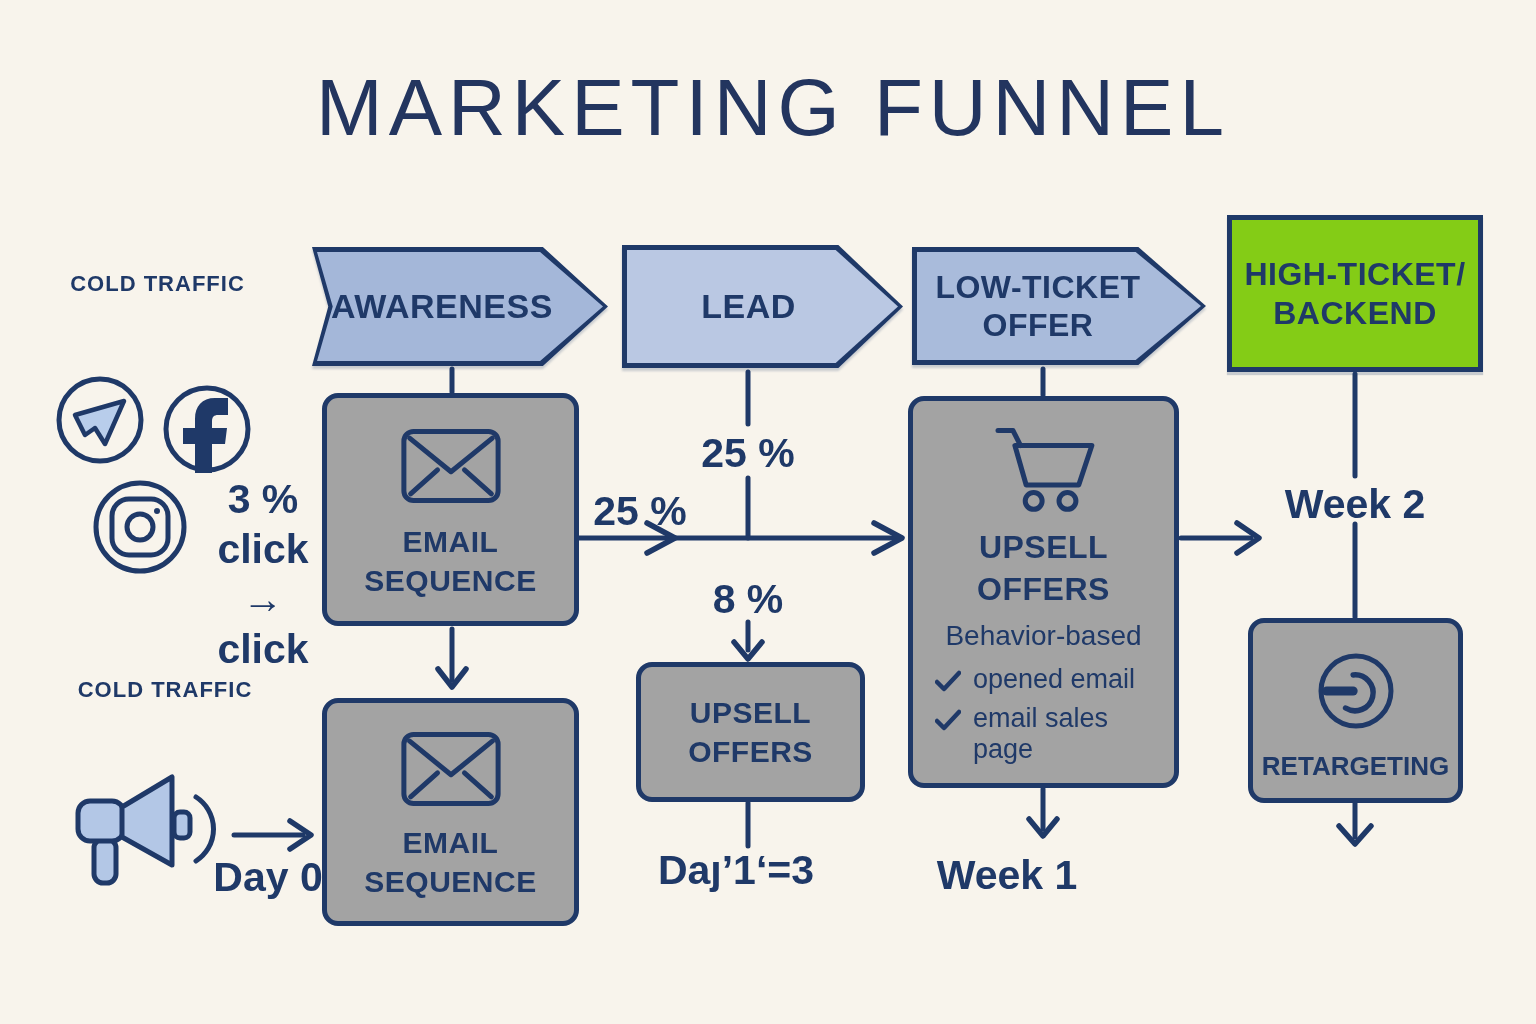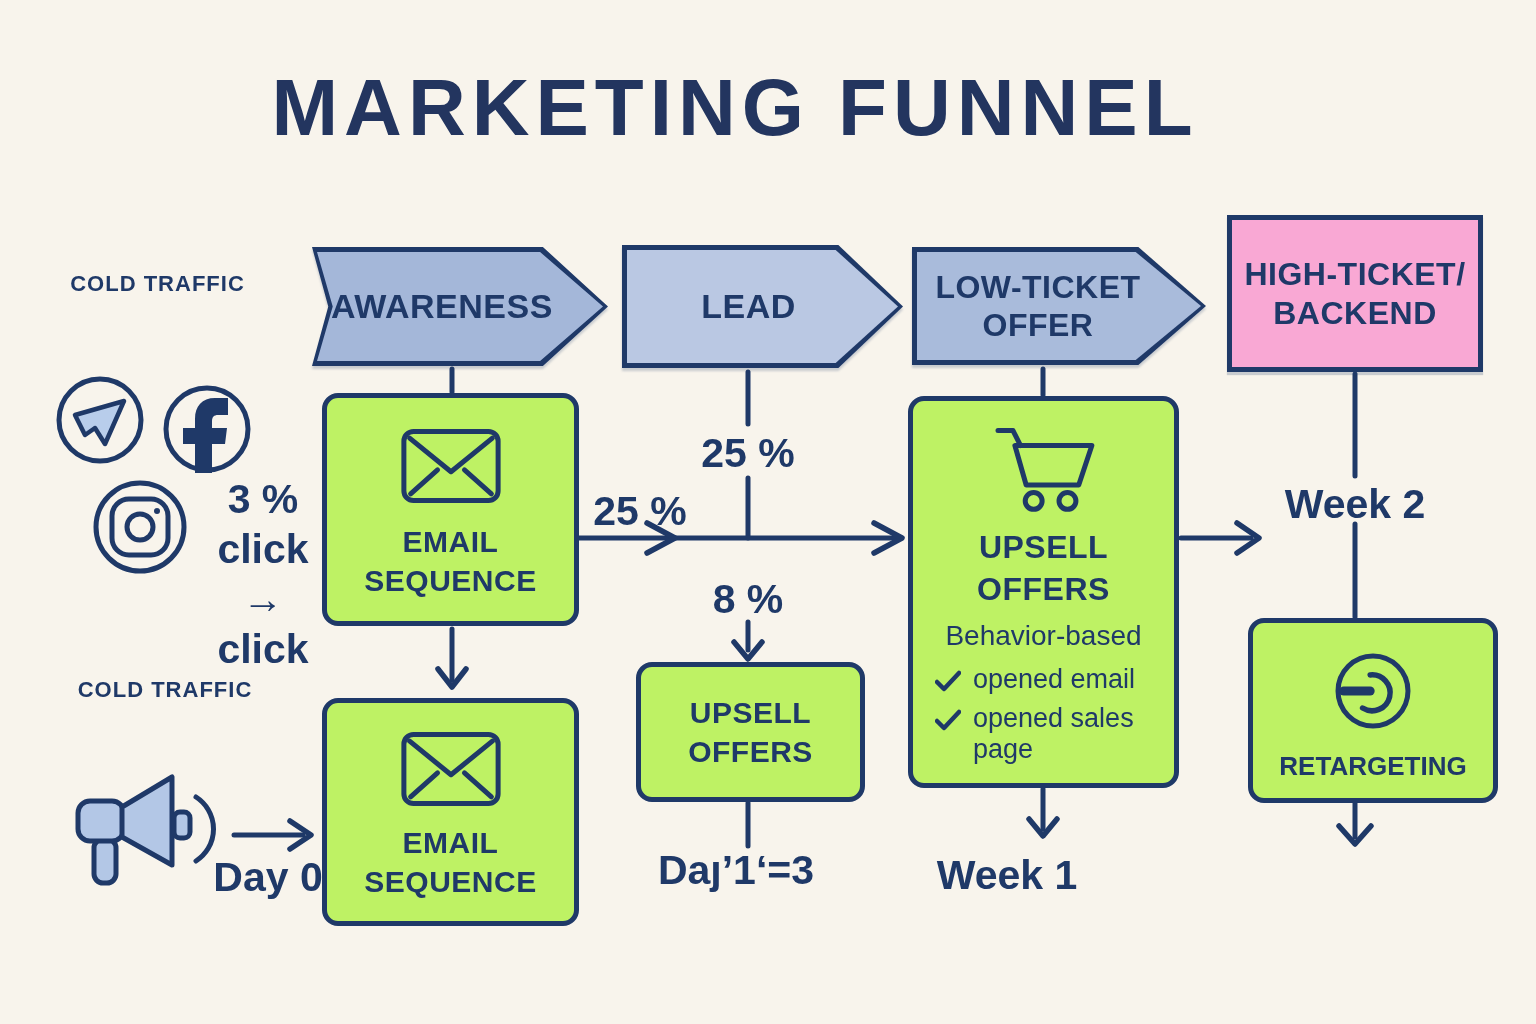--- a/index.html
+++ b/index.html
@@ -12,22 +12,23 @@
     width:1536px;height:1024px;
     background:#f8f4ec;
     overflow:hidden;
     color:#1f3968;
   }
   .abs{position:absolute;}
   
   .title{
     left:0;top:62px;width:1470px;
     text-align:center;
-    font-size:80px;font-weight:700;letter-spacing:6px;
+    font-size:80px;font-weight:400;letter-spacing:6px;
     color:#23355f;
+    padding-left:38px;
   }
   
   .big-label{
     font-size:22px;font-weight:700;letter-spacing:1px;line-height:1.12;
     text-align:center;color:#1f3968;
   }
   .stat{
     font-size:41px;font-weight:600;text-align:center;color:#1f3968;
     line-height:1.22;
   }
@@ -37,27 +38,27 @@
   .chev-fill{position:absolute;inset:5px;}
   .chev-label{
     position:absolute;inset:0;display:flex;align-items:center;justify-content:center;
     font-size:34px;font-weight:700;letter-spacing:.5px;color:#1f3968;
     text-align:center;line-height:1.2;
   }
   .pt-bg{clip-path:polygon(0 0,77% 0,100% 50%,77% 100%,0 100%);}
   .aw-bg{clip-path:polygon(0 0,78% 0,100% 50%,78% 100%,0 100%,5.5% 50%);}
   
   .stage-rect{
-    background:#f9a8d4;border:5px solid #1f3968;box-sizing:border-box;
+    background:#84cc16;border:5px solid #1f3968;box-sizing:border-box;
     display:flex;align-items:center;justify-content:center;
     box-shadow:0 3px 1px rgba(31,57,104,.22);
   }
   
   .box{
-    background:#bef264;border:5px solid #1f3968;border-radius:16px;
+    background:#a3a3a3;border:5px solid #1f3968;border-radius:16px;
     box-sizing:border-box;display:flex;flex-direction:column;align-items:center;
   }
   .box-title{
     font-size:30px;font-weight:700;letter-spacing:.5px;line-height:1.3;
     text-align:center;color:#1f3968;
   }
   .box-subtitle{font-size:28px;font-weight:400;color:#1f3968;text-align:center;}
   .checklist{display:flex;flex-direction:column;gap:8px;align-self:stretch;padding:0 8px 0 22px;margin-top:12px;}
   .check-item{display:flex;gap:12px;align-items:flex-start;}
   .check-item .txt{font-size:27px;font-weight:400;line-height:1.15;color:#1f3968;max-width:176px;}
@@ -186,29 +187,29 @@
       <div class="check-item">
         <svg width="26" height="22" viewBox="0 0 26 22" fill="none" stroke="#1f3968" stroke-width="4.5" stroke-linecap="round" stroke-linejoin="round">
           <polyline points="2,12 9,19 24,3"></polyline>
         </svg>
         <span class="txt">opened email</span>
       </div>
       <div class="check-item">
         <svg width="26" height="22" viewBox="0 0 26 22" fill="none" stroke="#1f3968" stroke-width="4.5" stroke-linecap="round" stroke-linejoin="round">
           <polyline points="2,12 9,19 24,3"></polyline>
         </svg>
-        <span class="txt">opened sales page</span>
+        <span class="txt">email sales page</span>
       </div>
     </div>
   </div>
   <div class="abs stat" style="left:922px;top:850px;width:170px;">Week 1</div>
 
   <div class="abs stat" style="left:1270px;top:479px;width:170px;">Week 2</div>
 
-  <div class="abs box" style="left:1248px;top:618px;width:250px;height:185px;justify-content:center;">
+  <div class="abs box" style="left:1248px;top:618px;width:215px;height:185px;justify-content:center;">
     <svg width="104" height="104" viewBox="0 0 110 110" fill="none" stroke="#1f3968" stroke-width="5" stroke-linecap="round" stroke-linejoin="round">
       <circle cx="55" cy="55" r="37"></circle>
       <path d="M52 38 A 19 19 0 1 1 44 73" stroke-width="5.5"></path>
       <line x1="24" y1="55" x2="52" y2="55" stroke-width="9"></line>
     </svg>
     <div class="retarget-label" style="margin-top:8px;">RETARGETING</div>
   </div>
 
   <div class="abs big-label" style="left:65px;top:678px;width:200px;">COLD TRAFFIC</div>
 

